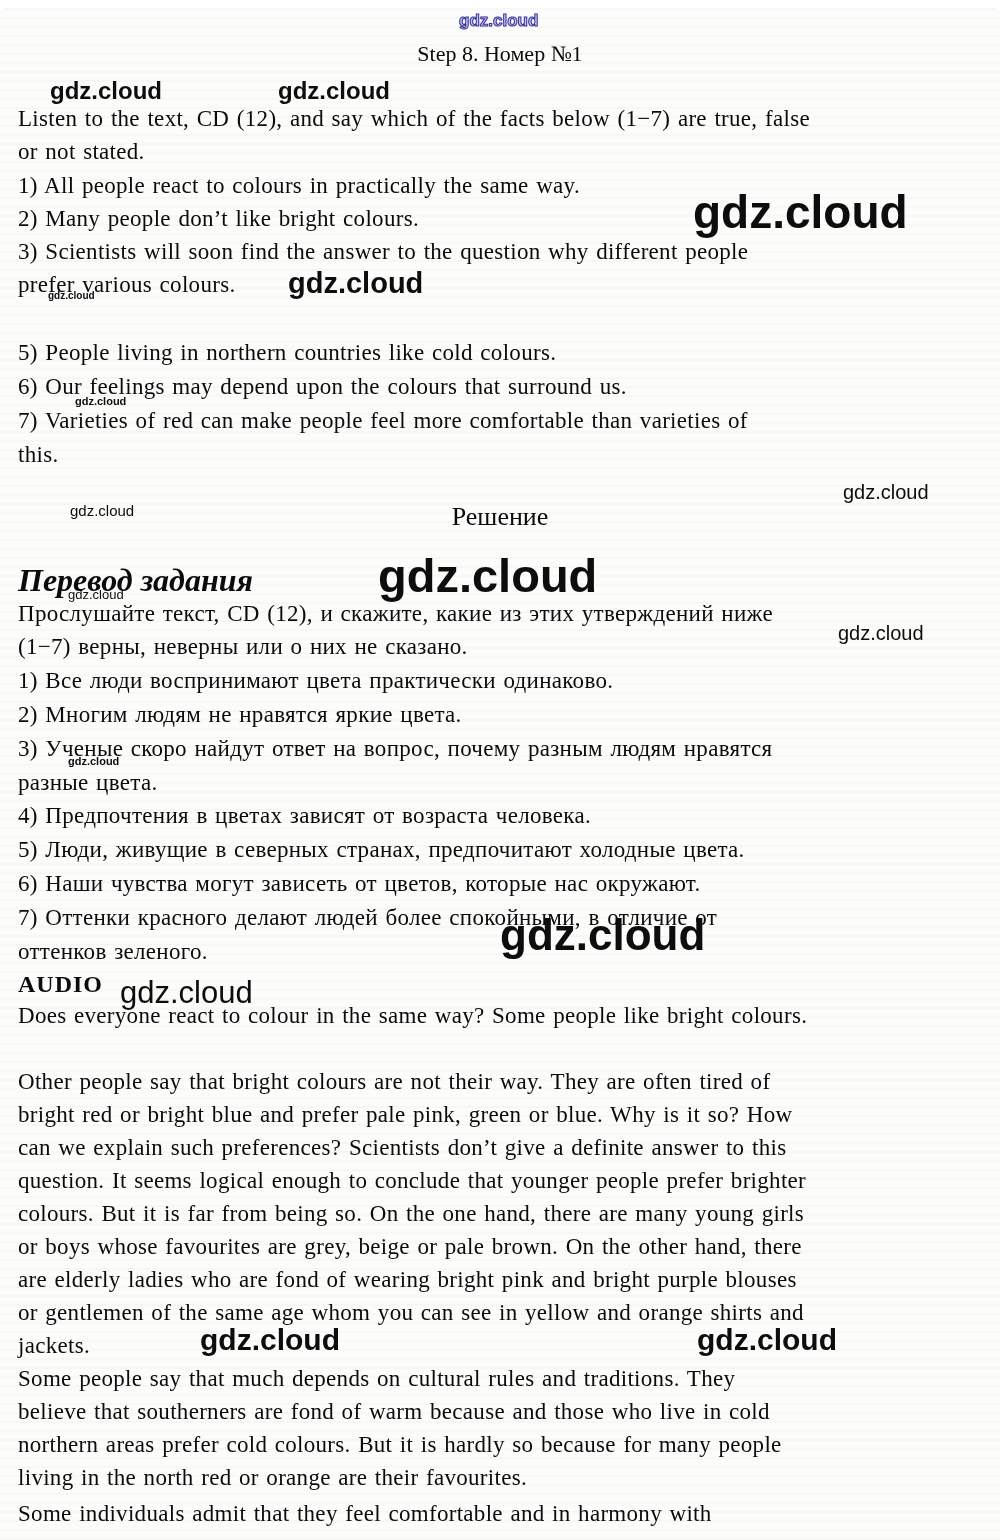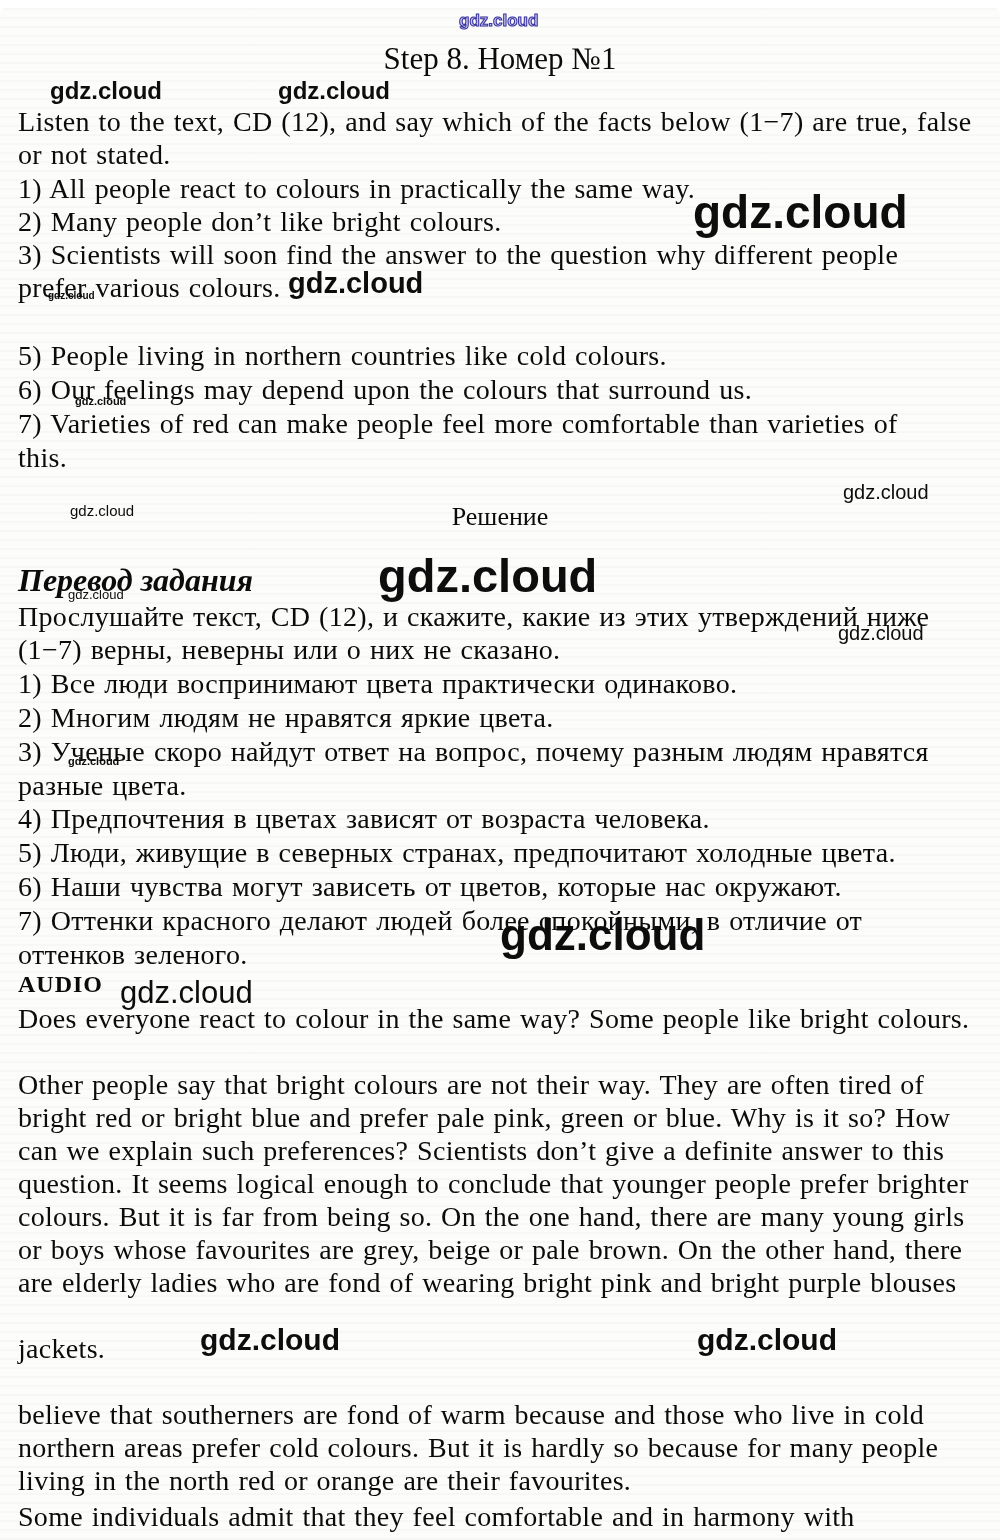--- a/index.html
+++ b/index.html
@@ -9,26 +9,26 @@
       repeating-linear-gradient(180deg, rgba(0,0,0,0.018) 0 2px, rgba(0,0,0,0) 2px 9px),
       #fcfcfb;
     overflow:hidden;
     font-family:"Liberation Serif",serif;
     color:#0a0a0a;
     border-radius:6px;
   }
   .tl{
     position:absolute;left:18px;white-space:nowrap;
     font-family:"Liberation Serif",serif;
-    font-size:28px;letter-spacing:0.3px;word-spacing:1.5px;
+    font-size:23px;letter-spacing:0.3px;word-spacing:1.5px;
     color:#0b0b0b;
   }
   .center-heading{
     position:absolute;left:0;right:0;text-align:center;
-    font-family:"Liberation Serif",serif;font-size:31px;color:#0b0b0b;
+    font-family:"Liberation Serif",serif;font-size:22px;color:#0b0b0b;
     white-space:nowrap;
   }
   .sub-heading{
     position:absolute;left:18px;
     font-family:"Liberation Serif",serif;font-weight:700;font-style:italic;
     font-size:32px;color:#0b0b0b;white-space:nowrap;
   }
   .audio-heading{
     position:absolute;left:18px;
     font-family:"Liberation Serif",serif;font-weight:700;
@@ -98,19 +98,21 @@
 
   <div class="audio-heading" style="top:963px;">AUDIO</div>
   <div class="tl" style="top:995px;">Does everyone react to colour in the same way? Some people like bright colours.</div>
   <div class="tl" style="top:1061px;">Other people say that bright colours are not their way. They are often tired of</div>
   <div class="tl" style="top:1094px;">bright red or bright blue and prefer pale pink, green or blue. Why is it so? How</div>
   <div class="tl" style="top:1127px;">can we explain such preferences? Scientists don’t give a definite answer to this</div>
   <div class="tl" style="top:1160px;">question. It seems logical enough to conclude that younger people prefer brighter</div>
   <div class="tl" style="top:1193px;">colours. But it is far from being so. On the one hand, there are many young girls</div>
   <div class="tl" style="top:1226px;">or boys whose favourites are grey, beige or pale brown. On the other hand, there</div>
   <div class="tl" style="top:1259px;text-align:center;">are elderly ladies who are fond of wearing bright pink and bright purple blouses</div>
+  <div class="tl" style="top:1292px;">or gentlemen of the same age whom you can see in yellow and orange shirts and</div>
   <div class="tl" style="top:1325px;">jackets.</div>
+  <div class="tl" style="top:1358px;">Some people say that much depends on cultural rules and traditions. They</div>
   <div class="tl" style="top:1391px;">believe that southerners are fond of warm because and those who live in cold</div>
   <div class="tl" style="top:1424px;">northern areas prefer cold colours. But it is hardly so because for many people</div>
   <div class="tl" style="top:1457px;">living in the north red or orange are their favourites.</div>
   <div class="tl" style="top:1493px;">Some individuals admit that they feel comfortable and in harmony with</div>
 
 </div>
 
 </body></html>

